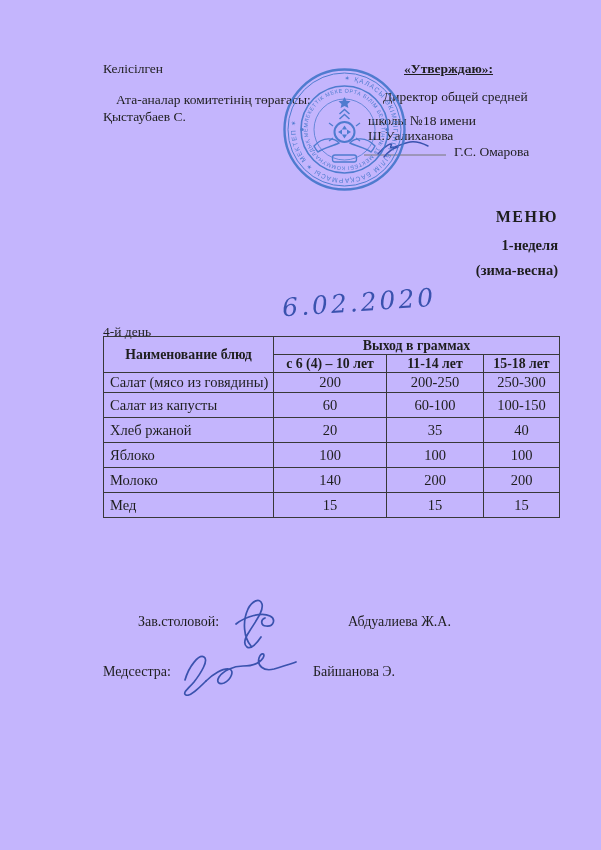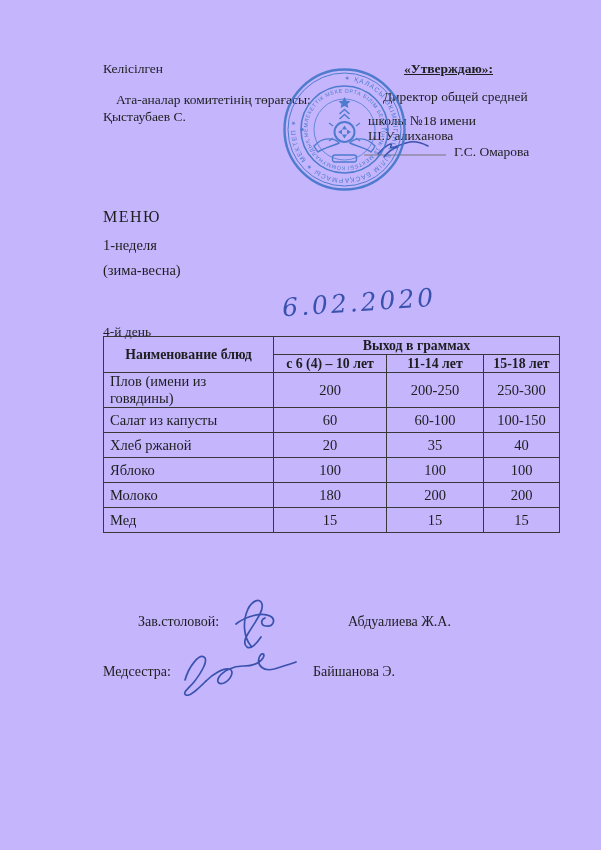--- a/index.html
+++ b/index.html
@@ -19,21 +19,21 @@
   .hdr-right{position:absolute;left:368px;top:61px;width:190px;font-size:13.5px;line-height:15px;}
   .hdr-right .l1{font-weight:bold;padding-left:36px;text-decoration:underline;}
   .hdr-right .l2{padding-left:15px;margin-top:13px;}
   .hdr-right .l3{margin-top:9px;}
   .hdr-right .sig-row{margin-top:1px;height:18px;position:relative;text-decoration:underline;}
   .hdr-right .sig-row .name{position:absolute;left:86px;top:0;}
   .dir-sig-svg{position:absolute;left:-4px;top:-10px;}
   
   .stamp{position:absolute;left:281px;top:66px;opacity:.88;}
   
-  .title-block{position:absolute;left:103px;top:208px;width:455px;text-align:left;font-weight:normal;}
+  .title-block{position:absolute;left:103px;top:208px;width:455px;text-align:right;font-weight:bold;}
   .title-block .t1{font-size:16px;letter-spacing:1.5px;}
   .title-block .t2{font-size:14.5px;margin-top:11px;}
   .title-block .t3{font-size:14.5px;margin-top:8px;}
   
   .day-label{position:absolute;left:103px;top:324px;font-size:13.5px;}
   .hand-date{
     position:absolute;left:282px;top:288px;
     font-family:"DejaVu Serif",serif;font-style:italic;
     font-size:25px;color:#3a52ae;letter-spacing:3px;
     transform:rotate(-4deg);
@@ -154,21 +154,21 @@
         <th colspan="3">Выход в граммах</th>
       </tr>
       <tr>
         <th>с 6 (4) – 10 лет</th>
         <th>11-14 лет</th>
         <th>15-18 лет</th>
       </tr>
     </thead>
     <tbody>
       <tr class="first">
-        <td class="dish">Плов (имени из говядины)</td>
+        <td class="dish">Салат (мясо из говядины)</td>
         <td class="val">200</td>
         <td class="val">200-250</td>
         <td class="val">250-300</td>
       </tr>
       <tr>
         <td class="dish">Салат из капусты</td>
         <td class="val">60</td>
         <td class="val">60-100</td>
         <td class="val">100-150</td>
       </tr>
@@ -179,21 +179,21 @@
         <td class="val">40</td>
       </tr>
       <tr>
         <td class="dish">Яблоко</td>
         <td class="val">100</td>
         <td class="val">100</td>
         <td class="val">100</td>
       </tr>
       <tr>
         <td class="dish">Молоко</td>
-        <td class="val">180</td>
+        <td class="val">140</td>
         <td class="val">200</td>
         <td class="val">200</td>
       </tr>
       <tr>
         <td class="dish">Мед</td>
         <td class="val">15</td>
         <td class="val">15</td>
         <td class="val">15</td>
       </tr>
     </tbody>

